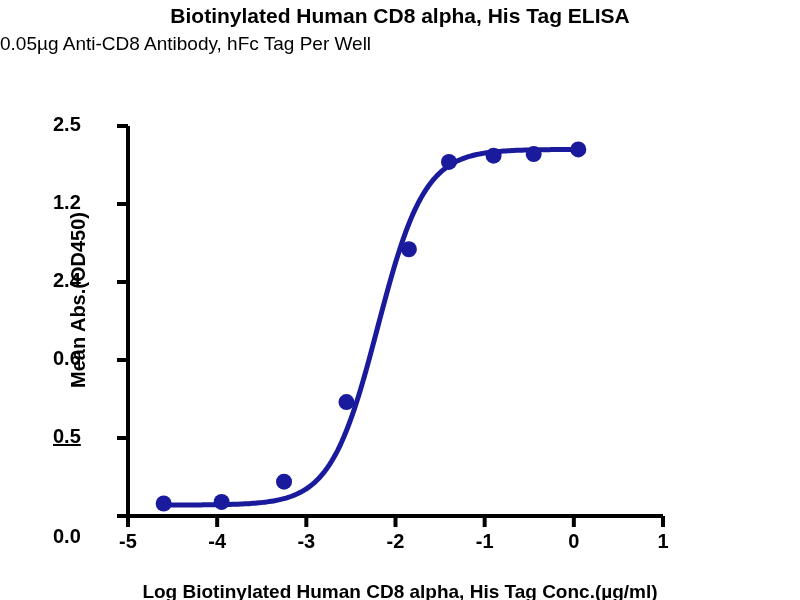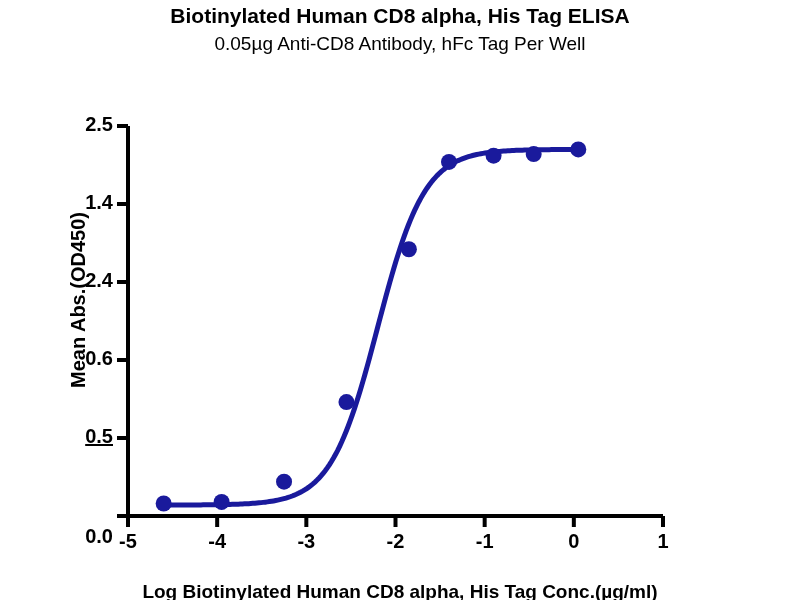--- a/index.html
+++ b/index.html
@@ -31,21 +31,21 @@
     font-size: 21px;
     font-weight: bold;
     letter-spacing: 0px;
     white-space: nowrap;
   }
   .subtitle {
     position: absolute;
     left: 0;
     top: 33px;
     width: 800px;
-    text-align: center;
+    text-align: left;
     font-size: 19px;
     font-weight: normal;
     white-space: nowrap;
   }
   .xlabel {
     position: absolute;
     left: 0;
     top: 561px;
     width: 800px;
     text-align: center;
@@ -66,21 +66,20 @@
     transform-origin: center center;
     white-space: nowrap;
   }
   .plot-svg {
     position: absolute;
     left: 0;
     top: 0;
   }
   .tick-label-y {
     position: absolute;
-    text-align: right;
     font-size: 20px;
     font-weight: bold;
     white-space: nowrap;
     width: 60px;
   }
   .tick-label-x {
     position: absolute;
     text-align: center;
     font-size: 20px;
     font-weight: bold;
@@ -133,21 +132,21 @@
         <circle cx="533.71" cy="154.08" r="8" fill="#1a1a9c"></circle>
         <circle cx="578.29" cy="149.40" r="8" fill="#1a1a9c"></circle>
       </g>
   </svg>
 
   <div id="ytick-labels">
       <div class="tick-label-y" style="left: 53px; top: 525px;">0.0</div>
       <div class="tick-label-y" style="left: 53px; top: 425px; text-decoration: underline;">0.5</div>
       <div class="tick-label-y" style="left: 53px; top: 347px;">0.6</div>
       <div class="tick-label-y" style="left: 53px; top: 269px;">2.4</div>
-      <div class="tick-label-y" style="left: 53px; top: 191px;">1.4</div>
+      <div class="tick-label-y" style="left: 53px; top: 191px;">1.2</div>
       <div class="tick-label-y" style="left: 53px; top: 113px;">2.5</div>
     </div>
   <div id="xtick-labels">
       <div class="tick-label-x" style="left: 108px; top: 530px;">-5</div>
       <div class="tick-label-x" style="left: 197.167px; top: 530px;">-4</div>
       <div class="tick-label-x" style="left: 286.333px; top: 530px;">-3</div>
       <div class="tick-label-x" style="left: 375.5px; top: 530px;">-2</div>
       <div class="tick-label-x" style="left: 464.667px; top: 530px;">-1</div>
       <div class="tick-label-x" style="left: 553.833px; top: 530px;">0</div>
       <div class="tick-label-x" style="left: 643px; top: 530px;">1</div>

